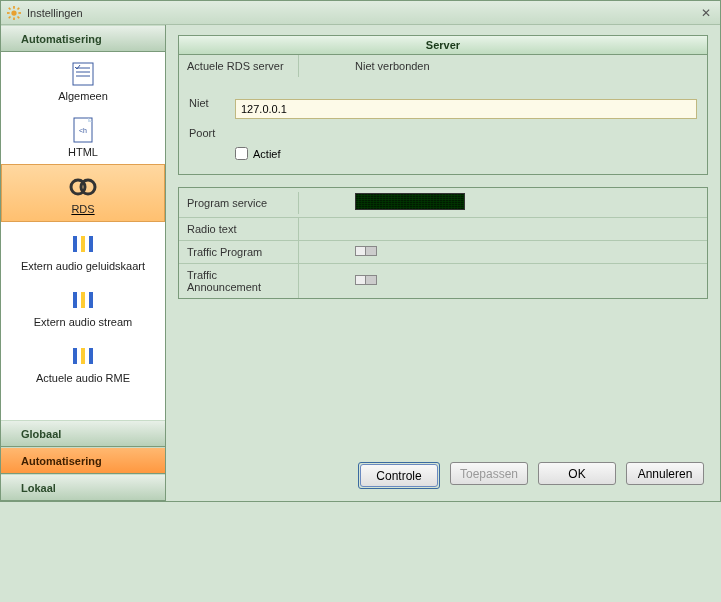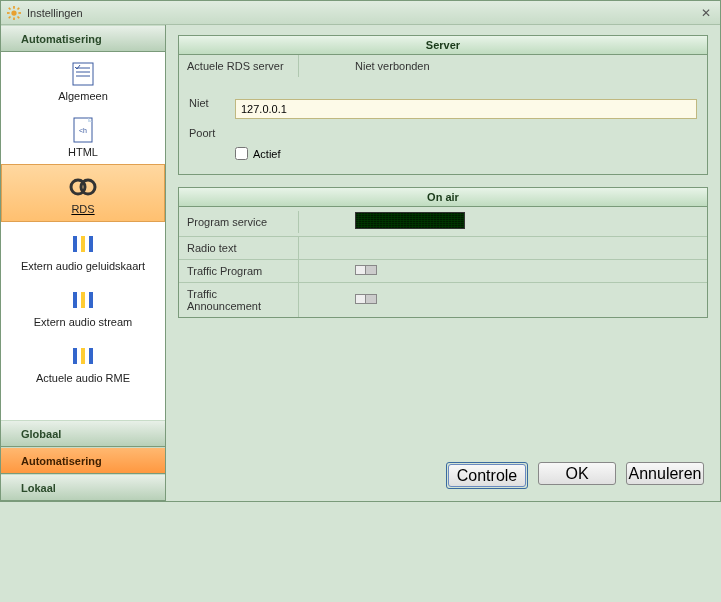--- a/index.html
+++ b/index.html
@@ -208,21 +208,21 @@
   gap: 10px;
   padding: 6px 4px 4px 4px;
 }
 .btn {
   min-width: 78px;
   height: 23px;
   background: linear-gradient(#f8f8f8, #e0e0e0);
   border: 1px solid #888;
   border-radius: 3px;
   font-family: inherit;
-  font-size: 16px;
+  font-size: 12px;
   cursor: pointer;
 }
 .btn:disabled {
   color: #999;
   cursor: default;
 }
 .controle-wrap {
   border: 1px solid #3a6aa0;
   border-radius: 3px;
   padding: 1px;
@@ -352,21 +352,20 @@
             <div class="form-label">Poort</div>
           </div>
           <div class="checkbox-row">
             <input type="checkbox" style="">
             <span>Actief</span>
           </div>
         </div>
       </div>
 
       <div class="section">
-        <div class="section-header">On air</div>
         <div class="section-body">
           <div class="row">
             <div class="cell-label">Program service</div>
             <div class="cell-value"><span class="led-display"></span></div>
           </div>
           <div class="row">
             <div class="cell-label">Radio text</div>
             <div class="cell-value"></div>
           </div>
           <div class="row">
@@ -379,18 +378,19 @@
           </div>
         </div>
       </div>
 
       <div class="spacer"></div>
 
       <div class="button-bar">
         <span class="controle-wrap">
           <button class="btn">Controle</button>
         </span>
+        <button class="btn" disabled="">Toepassen</button>
         <button class="btn">OK</button>
         <button class="btn">Annuleren</button>
       </div>
     </div>
   </div>
 </div>
 
 </body></html>

